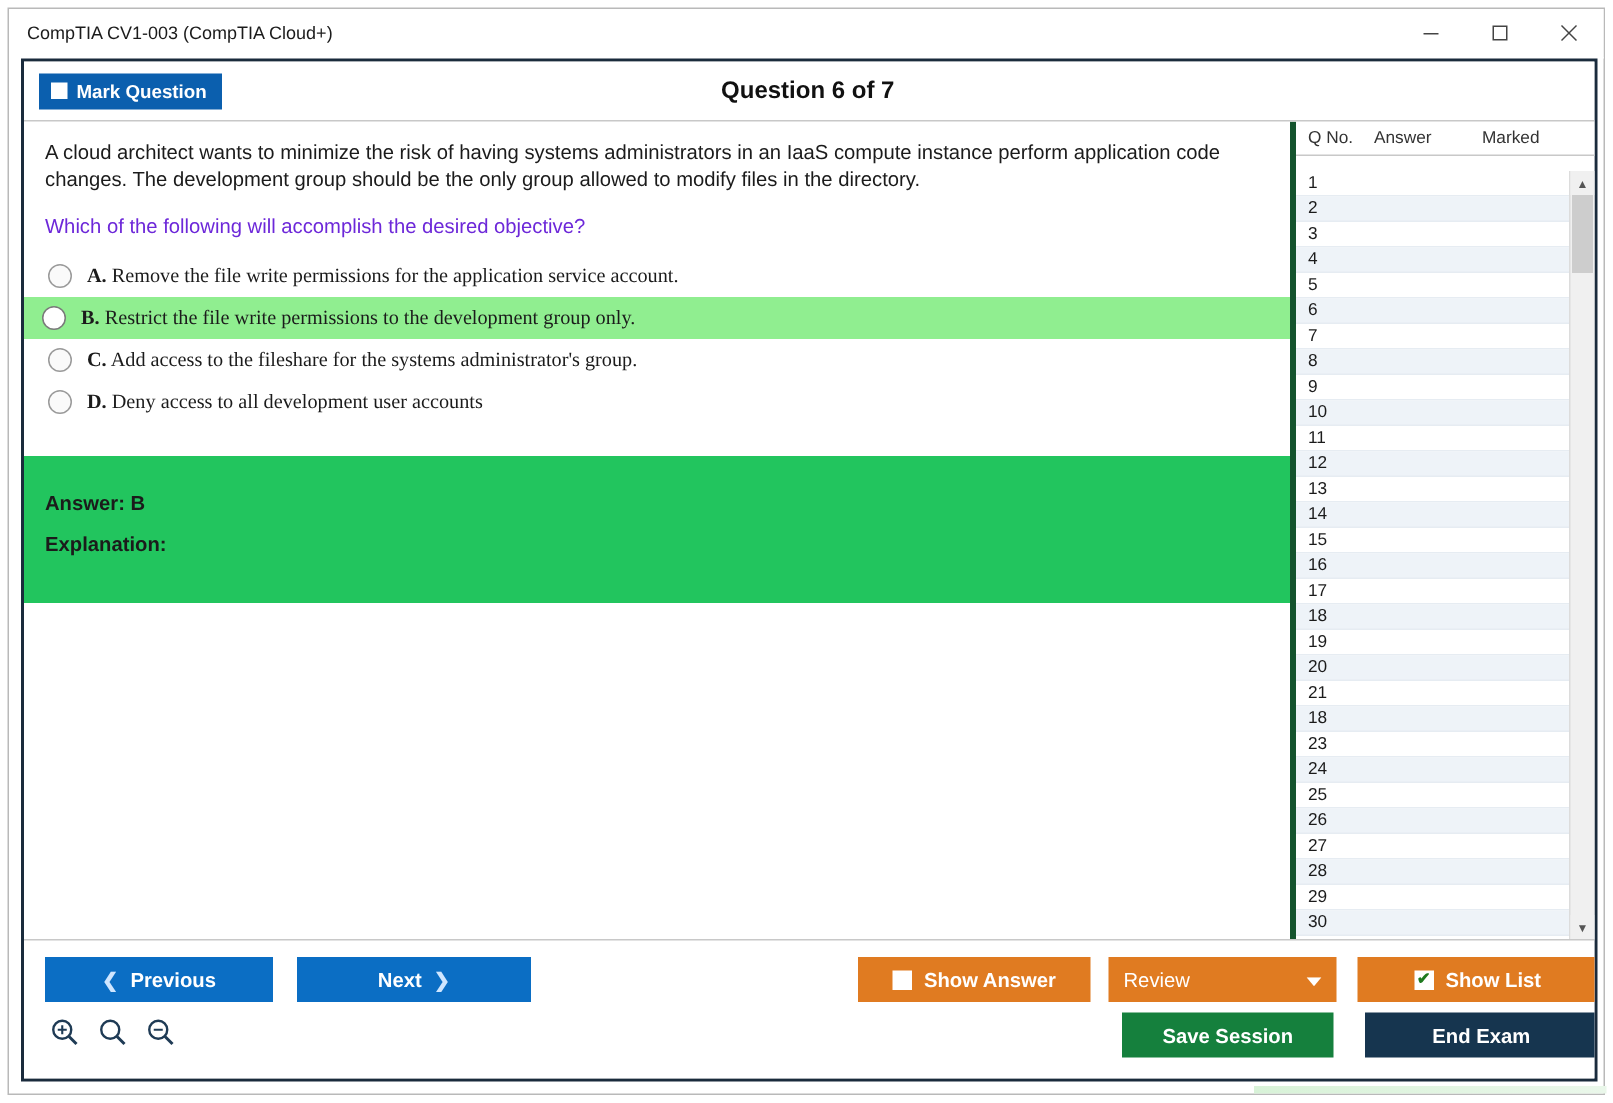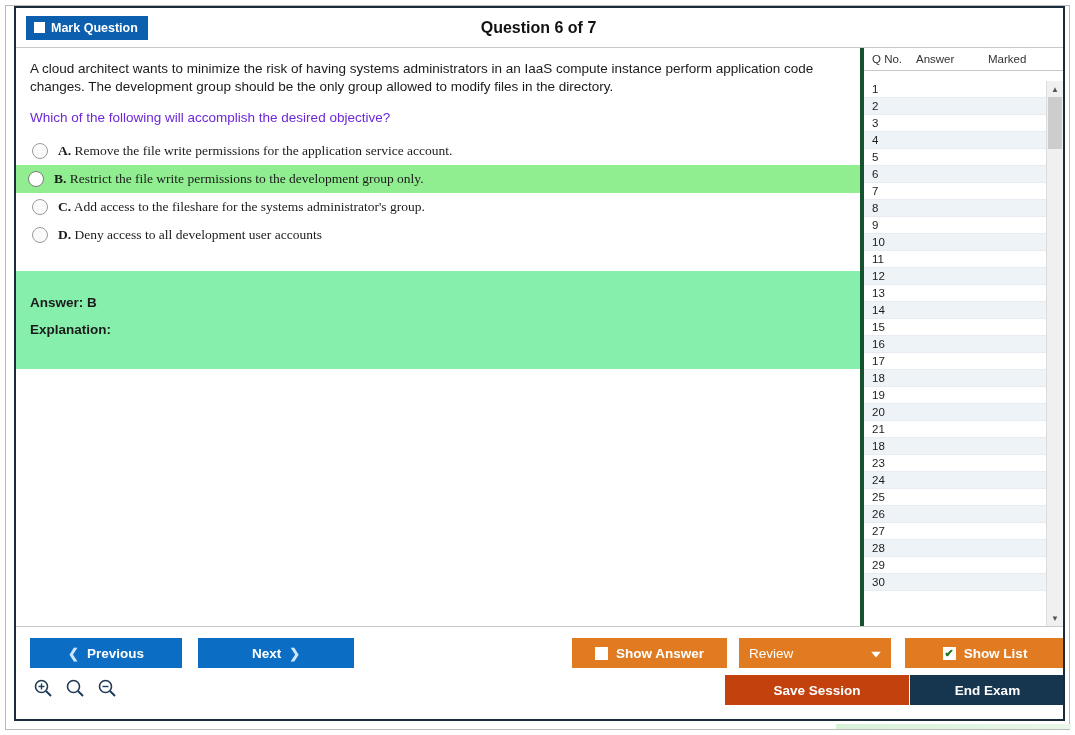--- a/index.html
+++ b/index.html
@@ -162,21 +162,21 @@
     background: #fafafa;
     box-sizing: border-box;
   }
   .opt.selected .radio {
     background: #ffffff;
     border-color: #7a7a7a;
   }
   .opt b { font-weight: bold; }
   .answer-box {
     margin: 22px 0 0 0;
-    background: #86efac;
+    background: #22c55e;
     padding: 18px 0 20px 0;
     min-height: 60px;
   }
   .answer-line {
     font-size: 13.5px;
     font-weight: bold;
     color: #1b1b1b;
     padding: 6px 14px;
   }
   
@@ -287,22 +287,22 @@
     font-weight: normal;
   }
   .btn-review .caret {
     position: absolute; right: 10px; top: 50%; transform: translateY(-50%);
   }
   .btn-showlist {
     left: 889px; top: 11px; width: 160px; height: 30px;
     background: #e07b21; gap: 8px;
   }
   .btn-save {
-    left: 709px; top: 48px; width: 184px; height: 30px;
-    background: #c2410c;
+    left: 732px; top: 48px; width: 141px; height: 30px;
+    background: #15803d;
   }
   .btn-end {
     left: 894px; top: 48px; width: 155px; height: 30px;
     background: #16354f;
   }
   .chk {
     width: 13px; height: 13px; background: #ffffff; display: inline-block;
   }
   .chk-checked {
     width: 13px; height: 13px; background: #ffffff; display: flex;
@@ -331,20 +331,41 @@
     height: 5px;
     background: linear-gradient(90deg,#d8f2d8,#eaf7ea);
   }
 </style>
 </head>
 <body>
 
 <div id="app">
   <div class="window">
 
+    <div class="titlebar">
+      <div class="title">CompTIA CV1-003 (CompTIA Cloud+)</div>
+      <div class="win-btns">
+        <div class="win-btn">
+          <svg width="12" height="12" viewBox="0 0 12 12">
+              <line x1="1" y1="6.5" x2="11" y2="6.5" stroke="#444" stroke-width="1"></line>
+            </svg>
+        </div>
+        <div class="win-btn">
+          <svg width="12" height="12" viewBox="0 0 12 12">
+              <rect x="1.5" y="1.5" width="9" height="9" fill="none" stroke="#444" stroke-width="1"></rect>
+            </svg>
+        </div>
+        <div class="win-btn">
+          <svg width="14" height="14" viewBox="0 0 14 14">
+              <line x1="2" y1="2" x2="12" y2="12" stroke="#444" stroke-width="1"></line>
+              <line x1="12" y1="2" x2="2" y2="12" stroke="#444" stroke-width="1"></line>
+            </svg>
+        </div>
+      </div>
+    </div>
 
     <div class="frame">
 
       <div class="header">
         <button class="mark-btn">
           <span class="mark-box"></span>
           <span>Mark Question</span>
         </button>
         <div class="qtitle">Question 6 of 7</div>
       </div>

